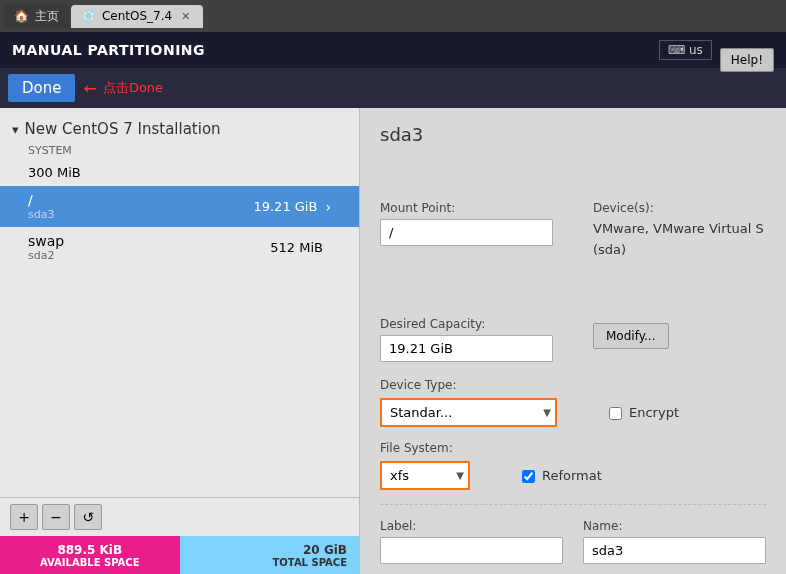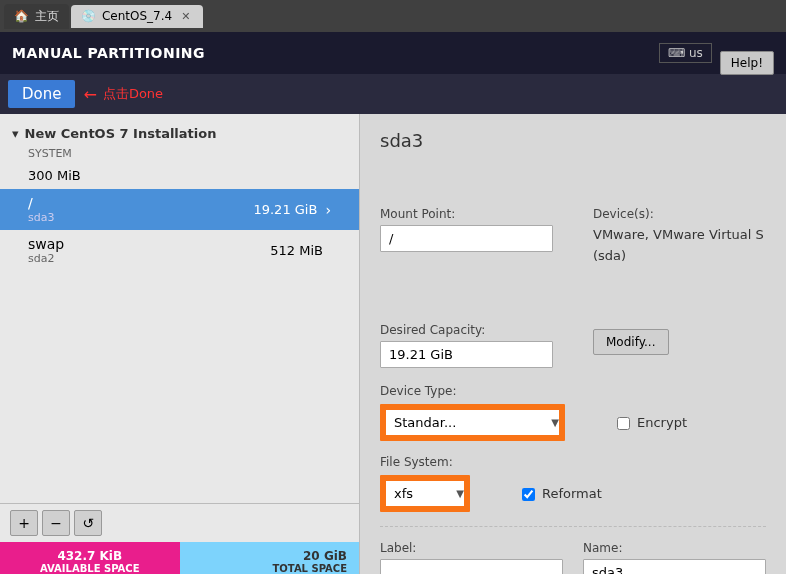--- a/index.html
+++ b/index.html
@@ -40,21 +40,21 @@
       padding: 1px 3px;
     }
     .tab.active .tab-close { color: #555; }
 
     
     .header-bar {
       display: flex;
       align-items: center;
       justify-content: space-between;
       background: #1a1a2e;
-      height: 42px;
+      height: 36px;
       padding: 0 12px;
       color: white;
     }
     .header-title {
       font-weight: bold;
       font-size: 14px;
       letter-spacing: 0.5px;
       color: #ffffff;
     }
     .header-right {
@@ -142,22 +142,22 @@
     .tree-group-header {
       display: flex;
       align-items: center;
       padding: 4px 12px;
       font-size: 13px;
       font-weight: bold;
       color: #333;
       gap: 6px;
     }
     .tree-group-label {
-      font-size: 13px;
-      font-weight: bold;
+      font-size: 15px;
+      font-weight: normal;
     }
     .system-label {
       font-size: 11px;
       color: #666;
       padding: 2px 28px;
       text-transform: uppercase;
     }
     .partition-item {
       display: flex;
       align-items: center;
@@ -301,21 +301,21 @@
       margin-bottom: 14px;
     }
     .select-wrap {
       position: relative;
       display: inline-block;
     }
     .form-select {
       appearance: none;
       -webkit-appearance: none;
       background: white;
-      border: 6px solid #f97316;
+      border: 2px solid #f97316;
       padding: 5px 24px 5px 8px;
       font-size: 13px;
       cursor: pointer;
       border-radius: 1px;
       min-width: 90px;
     }
     .select-arrow {
       position: absolute;
       right: 6px;
       top: 50%;
@@ -428,21 +428,21 @@
       <button class="icon-btn">
         <span>−</span>
       </button>
       <button class="icon-btn">
         <span>↺</span>
       </button>
     </div>
 
     <div class="space-bar">
       <div class="space-avail">
-        <span class="space-value">432.7 KiB</span>
+        <span class="space-value">889.5 KiB</span>
         <span>AVAILABLE SPACE</span>
       </div>
       <div class="space-total">
         <span class="space-value">20 GiB</span>
         <span>TOTAL SPACE</span>
       </div>
     </div>
   </div>
 
   <div class="right-panel">

